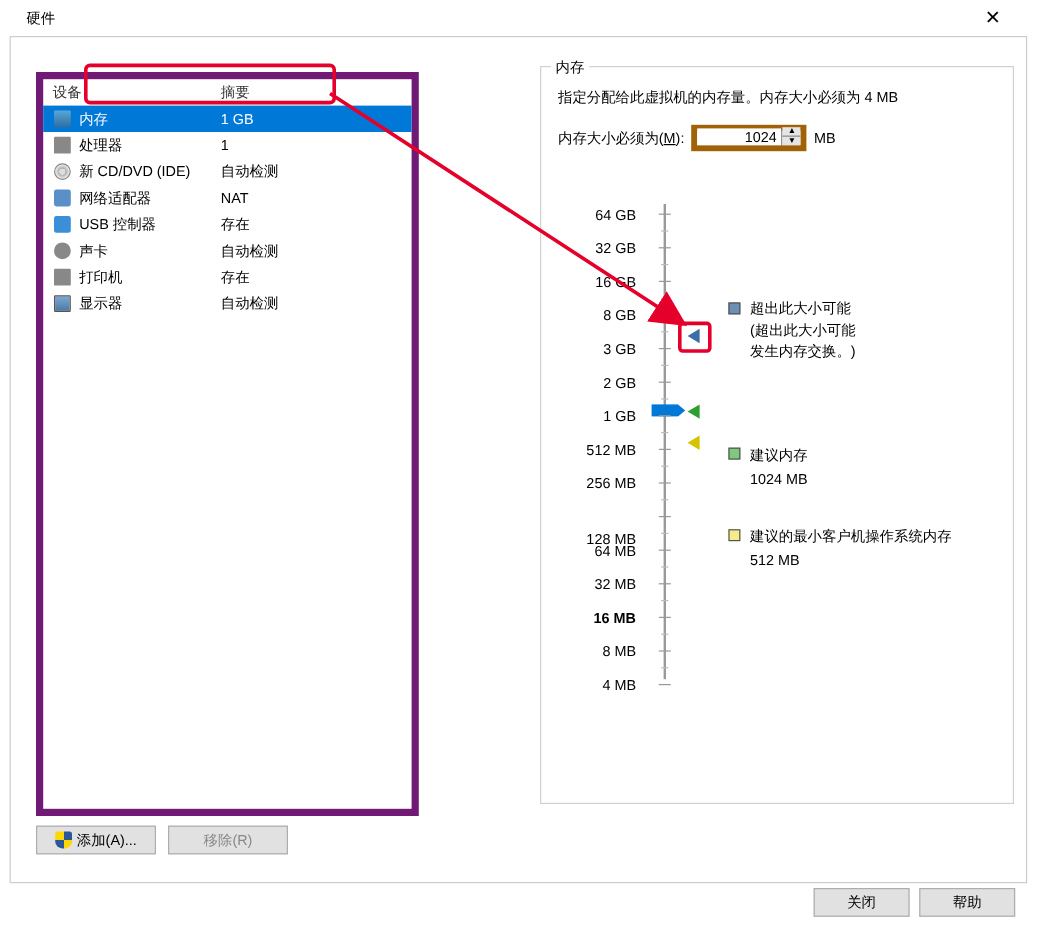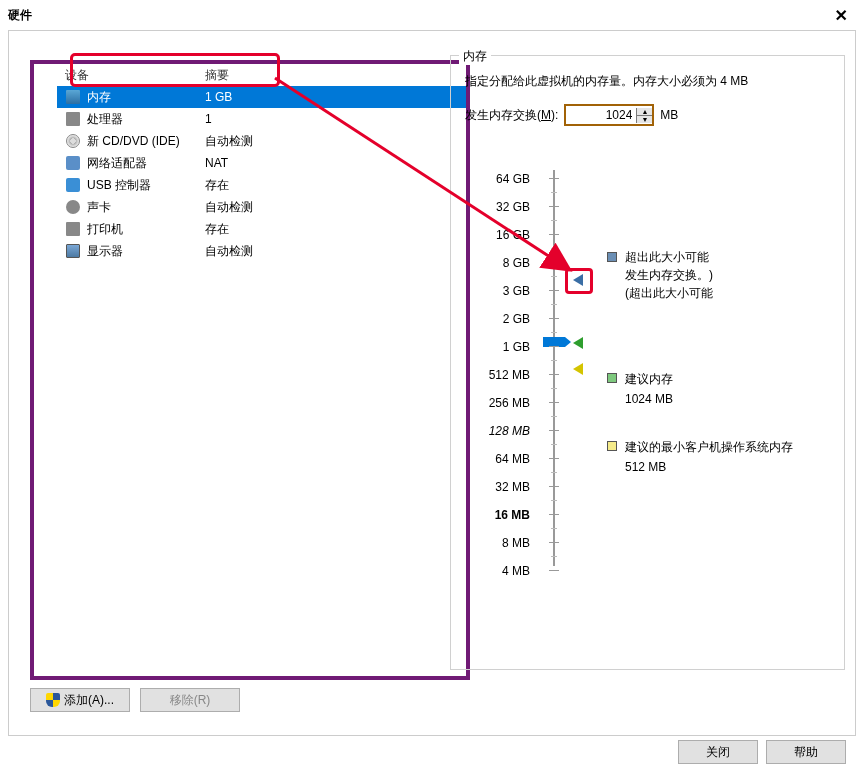--- a/index.html
+++ b/index.html
@@ -1,22 +1,22 @@
 <!DOCTYPE html>
 <html><head>
 <meta charset="utf-8">
 <style>
   * { box-sizing: border-box; font-family: "Microsoft YaHei", "Segoe UI", Tahoma, sans-serif; }
   body { margin: 0; width: 864px; height: 772px; background: #fff; position: relative; font-size: 12px; color: #000; }
-  .titlebar { height: 30px; display: flex; align-items: center; padding: 0 8px; justify-content: space-between; font-weight: bold; }
+  .titlebar { height: 30px; display: flex; align-items: center; padding: 0 22px; justify-content: space-between; }
   .titlebar .title { font-size: 12px; }
   .close-x { font-family: Arial; font-size: 16px; padding: 4px 8px; cursor: default; }
   .inner-border { position: absolute; left: 8px; top: 30px; width: 848px; height: 706px; border: 1px solid #ccc; background: #fff; }
   .content { position: absolute; left: 18px; top: 40px; width: 828px; height: 686px; }
-  .left-panel { position: absolute; left: 12px; top: 20px; width: 440px; height: 620px; border: 4px solid #701a75; background: #fff; padding-left: 23px; }
+  .left-panel { position: absolute; left: 12px; top: 20px; width: 319px; height: 620px; border: 6px solid #701a75; background: #fff; }
   .dev-header { display: flex; height: 22px; align-items: center; padding-left: 8px; color: #333; }
   .dev-col1 { width: 140px; }
   .dev-col2 { flex: 1; font-family: Liberation Mono, monospace; }
   .dev-row { display: flex; height: 22px; align-items: center; padding-left: 8px; }
   .dev-row.selected { background: #0078d7; color: #fff; }
   .dev-row .icon { width: 16px; height: 16px; margin-right: 6px; display: inline-flex; align-items: center; justify-content: center; }
   .dev-row .name { width: 118px; }
   .dev-row .summary { flex: 1; }
   .red-box-header { position:absolute; left:52px; top:13px; width:210px; height:34px; border:3px solid #e4002b; border-radius:5px; pointer-events:none; z-index:10; }
 
@@ -25,21 +25,21 @@
   .win-btn.disabled { color: #888; }
   .shield { width: 14px; height: 14px; margin-right: 4px; background: conic-gradient(#2b579a 0 90deg,#ffd700 90deg 180deg,#2b579a 180deg 270deg,#ffd700 270deg 360deg); border-radius: 2px 2px 6px 6px; }
 
   .right-panel { position: absolute; left: 432px; top: 15px; width: 395px; height: 615px; }
   .groupbox { position: absolute; inset: 0; border: 1px solid #d0d0d0; }
   .groupbox-title { position: absolute; left: 8px; top: -8px; background: #fff; padding: 0 4px; font-size: 12px; }
   .gb-inner { padding: 16px 14px 10px 14px; }
   .desc { font-size: 12px; line-height: 1.5; }
   .mem-input-row { margin-top: 14px; display: flex; align-items: center; gap: 6px; }
   .mem-input-row .lbl u { text-decoration: underline; }
-  .spin { display: inline-flex; align-items: center; border: 2px solid #a16207; height: 22px; }
+  .spin { display: inline-flex; align-items: flex-end; border: 5px solid #a16207; height: 22px; }
   .spin input { width: 70px; border: none; text-align: right; padding: 0 4px; font-size: 12px; outline: none; }
   .spin .arrows { width: 16px; display: flex; flex-direction: column; border-left: 1px solid #7a7a7a; }
   .spin .arrow { flex: 1; display:flex; align-items:center; justify-content:center; font-size: 7px; background:#e5e5e5; border-bottom:1px solid #7a7a7a; }
   .spin .arrow:last-child { border-bottom:none; }
 
   .scale-area { position: absolute; left: 14px; top: 110px; width: 370px; height: 410px; }
   .tick-label { position: absolute; right: 305px; font-size: 12px; text-align: right; width: 60px; }
   .vline { position: absolute; left: 88px; top: 4px; width: 2px; height: 396px; background: #999; }
   .tick { position: absolute; left: 84px; width: 10px; height: 1px; background: #999; }
   .subtick { position:absolute; left:86px; width:6px; height:1px; background:#bbb; }
@@ -163,21 +163,21 @@
     </div>
   </div>
 
   <div class="right-panel">
     <div class="groupbox">
       <div class="groupbox-title">内存</div>
       <div class="gb-inner">
         <div class="desc">指定分配给此虚拟机的内存量。内存大小必须为 4 MB</div>
         <div class="mem-input-row">
           <span class="lbl">
-            <span>发生内存交换(</span><u>M</u><span>):</span>
+            <span>内存大小必须为(</span><u>M</u><span>):</span>
           </span>
           <span class="spin">
             <input value="1024" style="">
             <span class="arrows">
               <span class="arrow">▲</span>
               <span class="arrow">▼</span>
             </span>
           </span>
           <span>MB</span>
         </div>
@@ -193,22 +193,22 @@
         <div class="red-box-marker"></div>
 
         <div class="marker tri-left tri-green" style="top:171px"></div>
         <div class="sq sq-green" style="left:142px; top:207px"></div>
 
         <div class="marker tri-left tri-yellow" style="top:197px"></div>
         <div class="sq sq-yellow" style="left:142px; top:275px"></div>
 
         <div class="info-block" style="top:82px">
           <div>超出此大小可能</div>
+          <div>(超出此大小可能</div>
           <div>发生内存交换。)</div>
-          <div>(超出此大小可能</div>
         </div>
 
         <div class="info-block" style="top:204px">
           <div>建议内存</div>
           <div class="val">1024 MB</div>
         </div>
 
         <div class="info-block" style="top:272px">
           <div>建议的最小客户机操作系统内存</div>
           <div class="val">512 MB</div>
@@ -234,21 +234,21 @@
           <div class="tick" style="top: 180px;"></div>
           <div class="tick-label" style="top: 174px;">1 GB</div>
           <div class="subtick" style="top: 194px;"></div>
           <div class="tick" style="top: 208px;"></div>
           <div class="tick-label" style="top: 202px;">512 MB</div>
           <div class="subtick" style="top: 222px;"></div>
           <div class="tick" style="top: 236px;"></div>
           <div class="tick-label" style="top: 230px;">256 MB</div>
           <div class="subtick" style="top: 250px;"></div>
           <div class="tick" style="top: 264px;"></div>
-          <div class="tick-label" style="top: 258px; font-style: italic;">128 MB</div>
+          <div class="tick-label" style="top: 276px;">128 MB</div>
           <div class="subtick" style="top: 278px;"></div>
           <div class="tick" style="top: 292px;"></div>
           <div class="tick-label" style="top: 286px;">64 MB</div>
           <div class="subtick" style="top: 306px;"></div>
           <div class="tick" style="top: 320px;"></div>
           <div class="tick-label" style="top: 314px;">32 MB</div>
           <div class="subtick" style="top: 334px;"></div>
           <div class="tick" style="top: 348px;"></div>
           <div class="tick-label" style="top: 342px; font-weight: bold;">16 MB</div>
           <div class="subtick" style="top: 362px;"></div>

